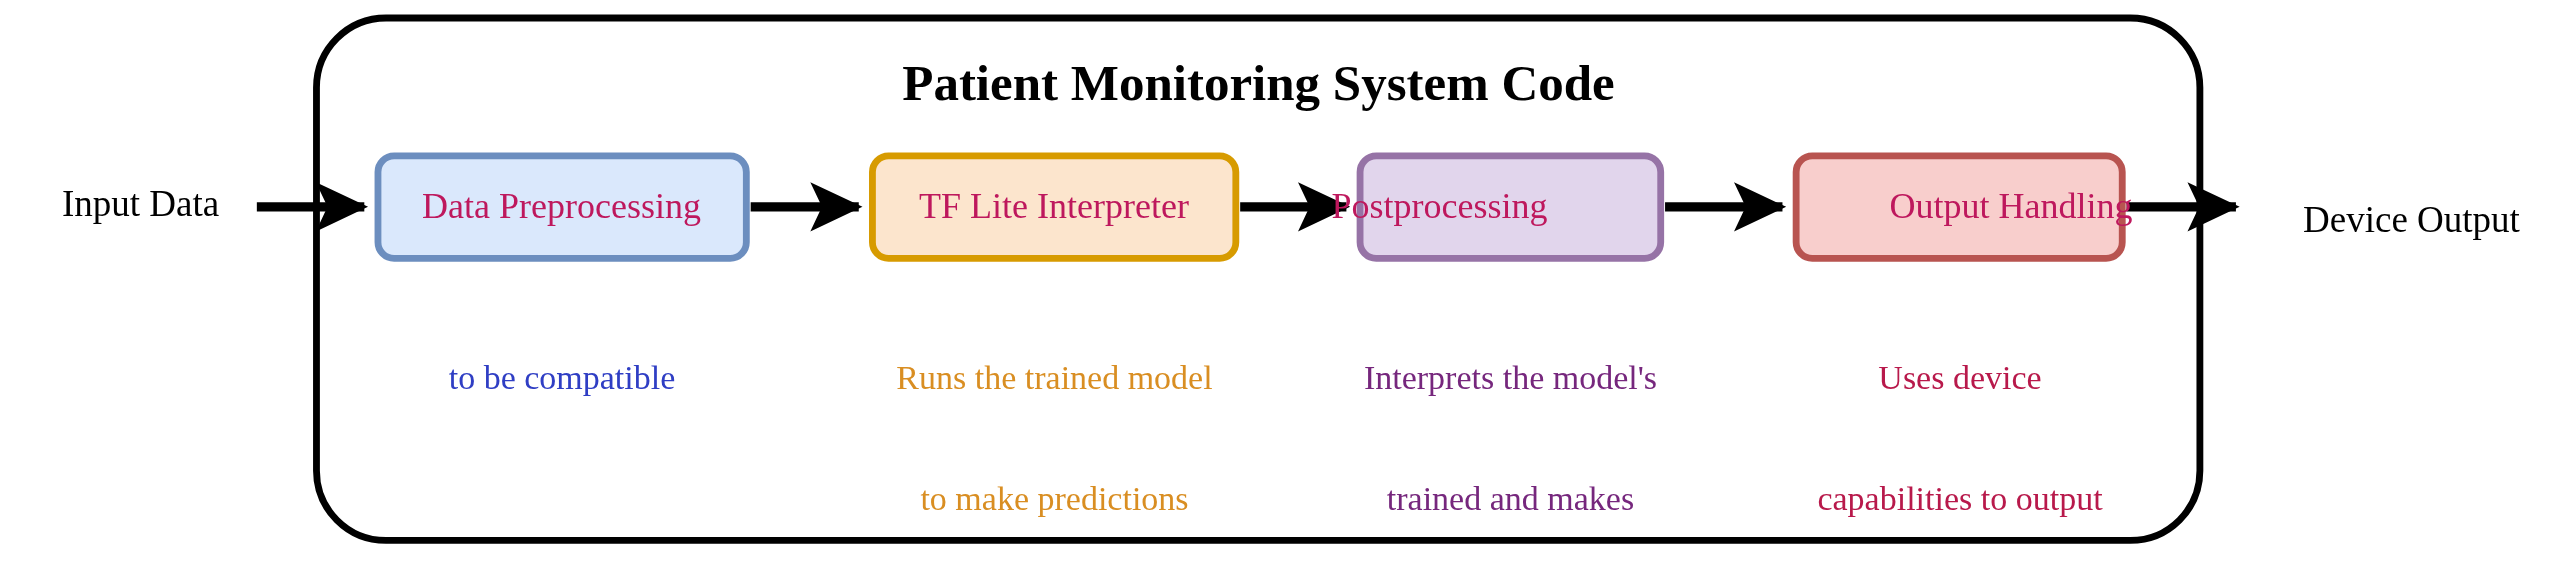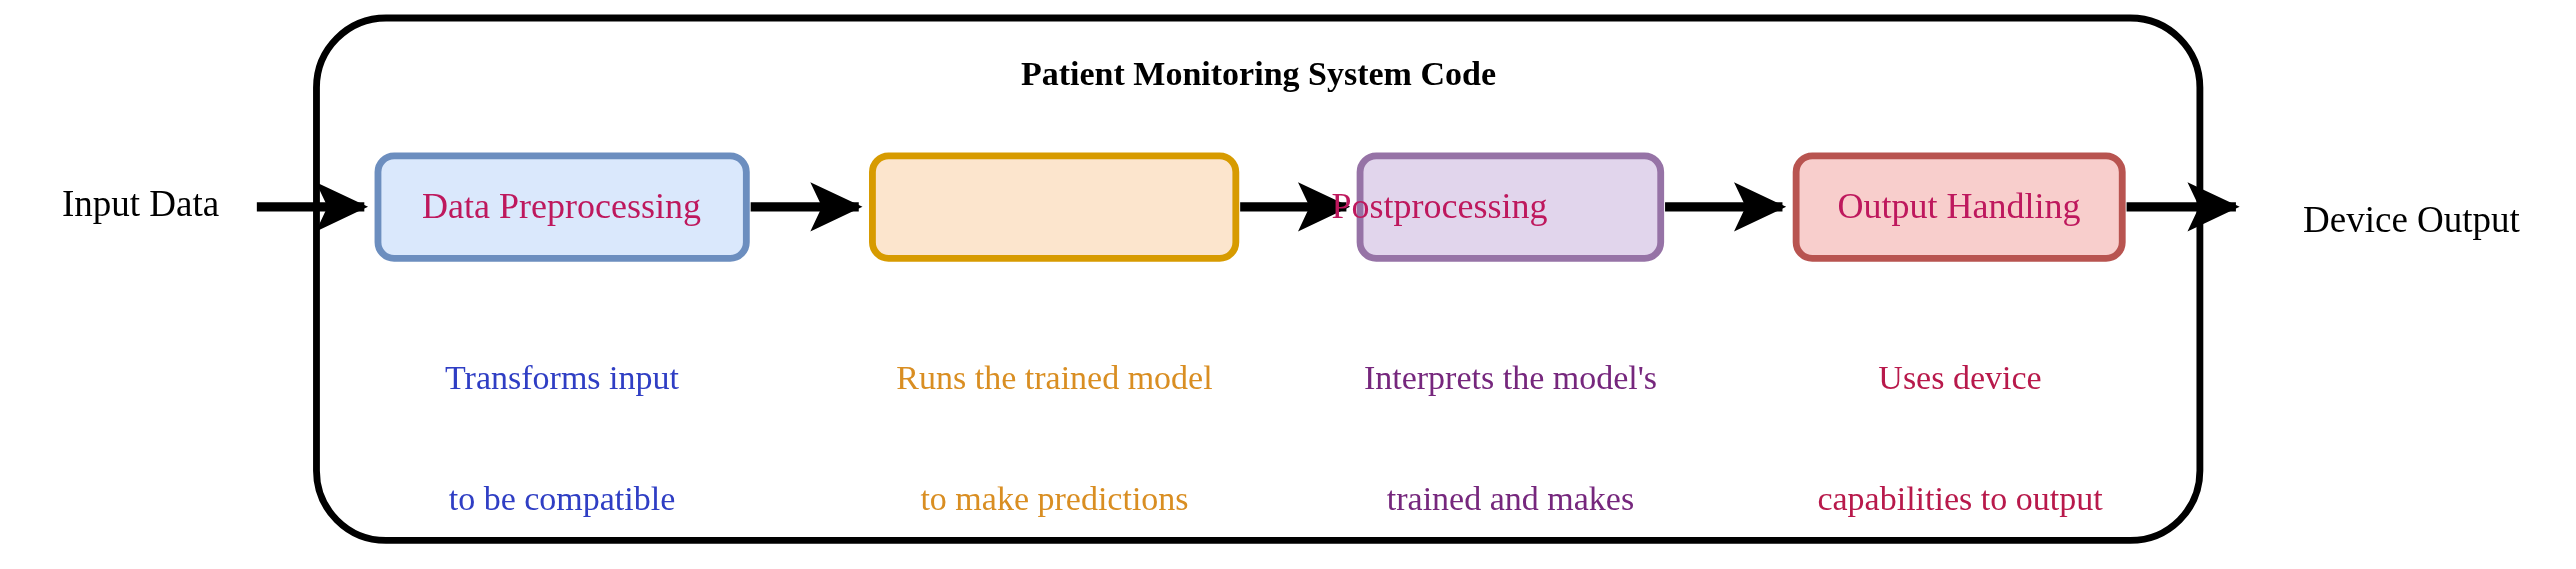--- a/index.html
+++ b/index.html
@@ -50,21 +50,21 @@
     top: 200px;
     width: 323px;
     text-align: center;
   }
 
   
   #system-title {
     left: 313px;
     top: 56px;
     width: 1891px;
-    font-size: 34px;
+    font-size: 51px;
     font-weight: bold;
     color: #000000;
     text-align: center;
   }
 
   
   .stage-label {
     font-size: 36px;
     color: #be185d;
     top: 187px;
@@ -120,40 +120,40 @@
   </svg>
 
   <div class="txt endpoint-label" id="input-data-label">Input Data</div>
 
   <div class="txt endpoint-label" id="device-output-label">Device Output</div>
 
   <div class="txt" id="system-title">Patient Monitoring System Code</div>
 
   <div class="txt stage-label" style="left:377px; width:369px;">Data Preprocessing</div>
   <div class="txt stage-caption cap-blue" style="left: 328px; width: 468px; color: rgb(47, 62, 196);">
-    <span class="cap-line">Transforms input</span>
     <span class="cap-line">to be compatible</span>
     
   </div>
 
+  <div class="txt stage-label" style="left:872px; width:364px;">TF Lite Interpreter</div>
   <div class="txt stage-caption cap-orange" style="left: 833px; width: 443px; color: rgb(217, 142, 34);">
     <span class="cap-line">Runs the trained model</span>
     <span class="cap-line">to make predictions</span>
     
     
   </div>
 
   <div class="txt stage-label" style="left:1289px; width:301px;">Postprocessing</div>
   <div class="txt stage-caption cap-purple" style="left: 1299px; width: 423px; color: rgb(118, 39, 125);">
     <span class="cap-line">Interprets the model's</span>
     <span class="cap-line">trained and makes</span>
     
   </div>
 
-  <div class="txt stage-label" style="left:1796px; width:326px;">Output Handling</div>
+  <div class="txt stage-label" style="left:1848px; width:326px;">Output Handling</div>
   <div class="txt stage-caption cap-red" style="left: 1744px; width: 432px; color: rgb(184, 25, 75);">
     <span class="cap-line">Uses device</span>
     <span class="cap-line">capabilities to output</span>
     
   </div>
 
 </div>
 
 
 </body></html>

